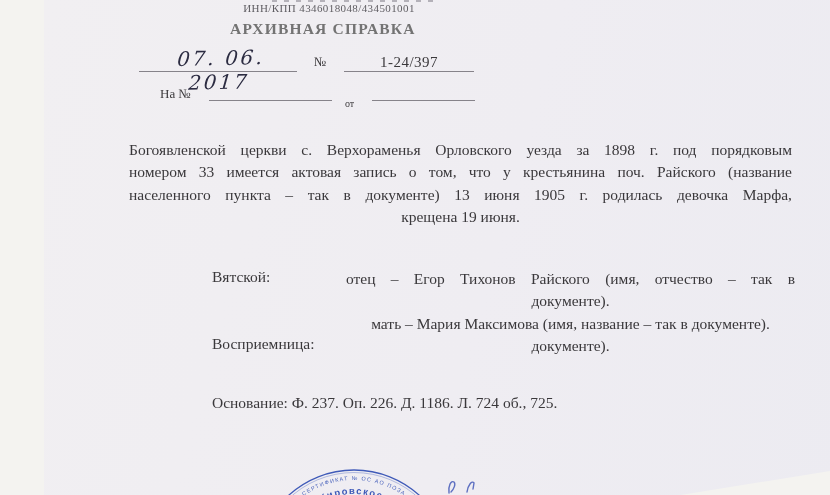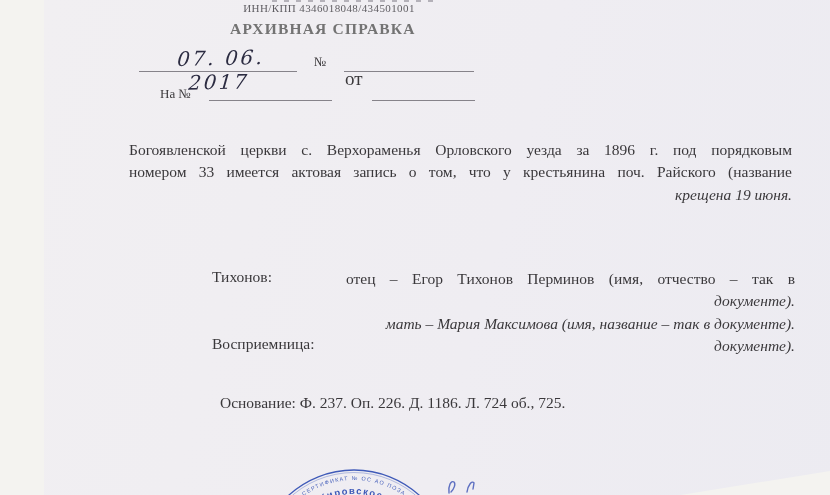--- a/index.html
+++ b/index.html
@@ -23,64 +23,66 @@
            font-size:20px;font-style:italic;letter-spacing:2.5px;color:#2c2c42;
            transform:rotate(-1.2deg) skewX(-6deg);font-family:"DejaVu Serif",serif;}
   .uline{position:absolute;height:0;border-bottom:1px solid #86838a;}
   .ul-a{left:95px;top:71px;width:158px;}
   .ul-b{left:300px;top:71px;width:130px;}
   .ul-c{left:165px;top:100px;width:123px;}
   .ul-d{left:328px;top:100px;width:103px;}
   .no-sign{left:270px;top:54px;font-size:13px;}
   .no-value{left:300px;top:54px;width:130px;text-align:center;font-size:15px;letter-spacing:.5px;}
   .na-no{left:116px;top:86px;font-size:13px;}
-  .ot{left:301px;top:68px;font-size:19px;}
+  .ot{left:301px;top:98px;font-size:10px;}
   .bodytext{left:85px;top:139px;width:663px;font-size:15.5px;line-height:22.4px;}
   .jline{text-align:justify;text-align-last:justify;}
-  .nline{text-align:right;font-style:italic;}
+  .nline{text-align:center;}
   .indent{text-indent:72px;}
   .lbl-parents{left:168px;top:268px;font-size:15.5px;}
   .lbl-godmother{left:168px;top:335px;font-size:15.5px;}
   .recvalues{left:302px;top:268px;width:449px;font-size:15.5px;line-height:22.4px;}
-  .basis{left:176px;top:394px;font-size:15.5px;}
+  .basis{left:168px;top:394px;font-size:15.5px;}
   .sealwrap{position:absolute;left:198px;top:464px;width:235px;height:31px;overflow:hidden;}
   .sigwrap{position:absolute;left:398px;top:476px;width:60px;height:19px;}
 </style>
 </head>
 <body>
 
 <div id="page">
   <div id="paper"></div>
 
   <div class="remnant"></div>
 
   <div class="abs inn">ИНН/КПП 4346018048/434501001</div>
 
   <div class="abs title">АРХИВНАЯ СПРАВКА</div>
 
   <div class="abs hw-date">07. 06. 2017</div>
   <div class="uline ul-a"></div>
   <div class="abs no-sign">№</div>
+  <div class="abs no-value">1-24/397</div>
   <div class="uline ul-b"></div>
 
   <div class="abs na-no">На №</div>
   <div class="uline ul-c"></div>
   <div class="abs ot">от</div>
   <div class="uline ul-d"></div>
 
   <div class="abs bodytext">
-    <div class="jline">Богоявленской церкви с. Верхораменья Орловского уезда за 1896 г. под порядковым</div>
+    <div class="jline">Богоявленской церкви с. Верхораменья Орловского уезда за 1898 г. под порядковым</div>
     <div class="jline">номером 33 имеется актовая запись о том, что у крестьянина поч. Райского (название</div>
+    <div class="jline">населенного пункта – так в документе) 13 июня 1905 г. родилась девочка Марфа,</div>
     <div class="nline">крещена 19 июня.</div>
   </div>
 
-  <div class="abs lbl-parents">Тихонов:</div>
+  <div class="abs lbl-parents">Вятской:</div>
   <div class="abs lbl-godmother">Восприемница:</div>
   <div class="abs recvalues">
-    <div class="jline">отец – Егор Тихонов Перминов (имя, отчество – так в</div>
+    <div class="jline">отец – Егор Тихонов Райского (имя, отчество – так в</div>
     <div class="nline">документе).</div>
     <div class="nline">мать – Мария Максимова (имя, название – так в документе).</div>
     <div class="nline">документе).</div>
   </div>
 
   <div class="abs basis">Основание: Ф. 237. Оп. 226. Д. 1186. Л. 724 об., 725.</div>
 
   <div class="sealwrap">
     <svg width="235" height="130" viewBox="0 0 235 130">
       <circle cx="112" cy="103" r="97" fill="none" stroke="#3f5ab8" stroke-width="1.3"></circle>

